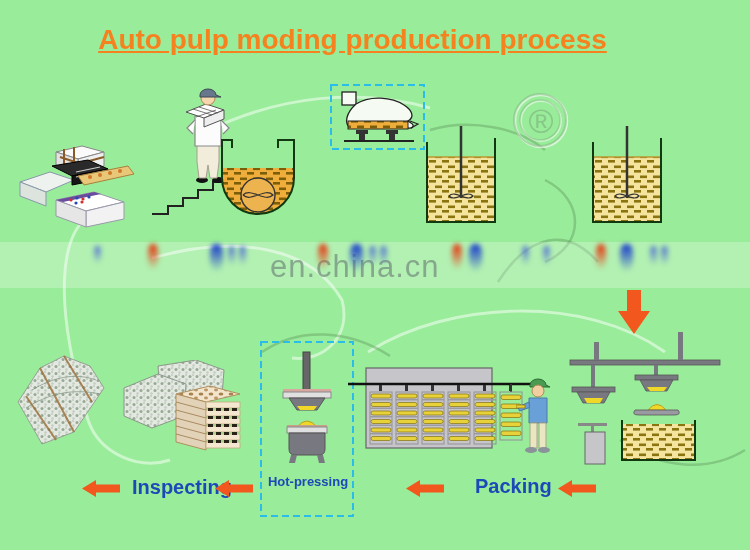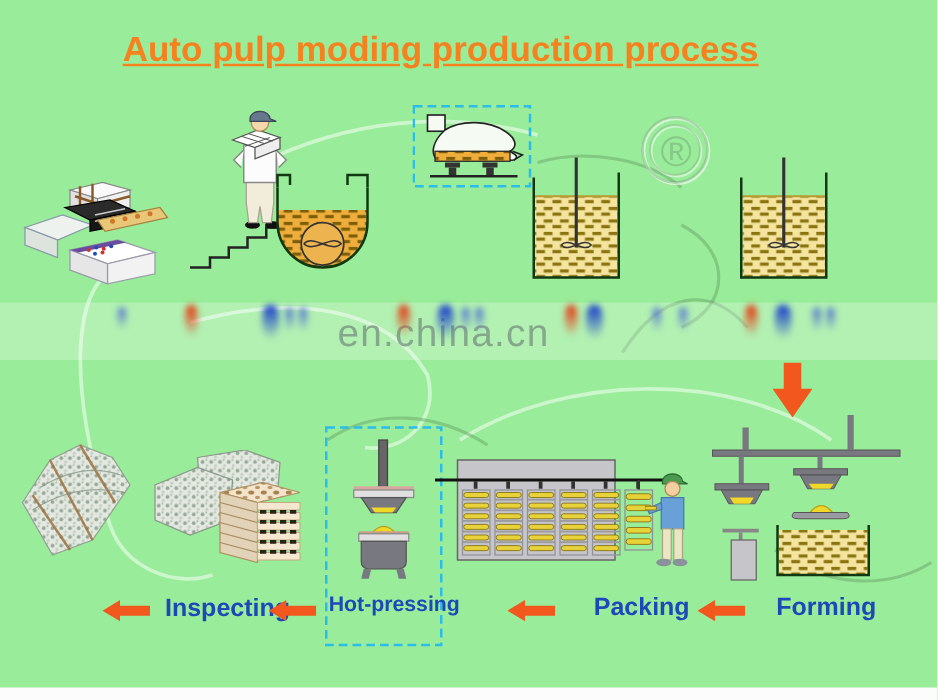--- a/index.html
+++ b/index.html
@@ -12,21 +12,21 @@
   .abs { position:absolute; }
   .title {
     position:absolute; top:24px; left:0; width:705px;
     text-align:center; font-size:28px; font-weight:bold;
     color:#f5821f; letter-spacing:0px;text-decoration:underline;
   }
   .stage-label {
     position:absolute; font-weight:bold; font-size:20px;
     color:#1d49b8; white-space:nowrap;
   }
-  .hp-label { font-size:17px; width:90px; text-align:center; }
+  .hp-label { font-size:13px; width:90px; text-align:center; }
   .band {
     position:absolute; left:0; top:242px; width:750px; height:46px;
     background:rgba(255,255,255,0.25);
   }
   .wm-text {
     position:absolute; left:270px; top:249px;
     font-size:31px; color:#7e9c86; opacity:0.85; letter-spacing:1px;
   }
   .blob { position:absolute; filter:blur(2.5px); border-radius:40% 40% 55% 55%; }
   .blob.red   { background:linear-gradient(to bottom,#e34018 10%, rgba(227,64,24,0)); }
@@ -393,17 +393,16 @@
     <polygon points="0,8.5 14,0 14,4.5 38,4.5 38,12.5 14,12.5 14,17" fill="#f2571d"></polygon>
   </svg>
   <div class="stage-label hp-label" style="left:263px;top:474px">Hot-pressing</div>
   <svg class="abs" style="left:406px;top:480px" width="38" height="17" viewBox="0 0 38 17">
     <polygon points="0,8.5 14,0 14,4.5 38,4.5 38,12.5 14,12.5 14,17" fill="#f2571d"></polygon>
   </svg>
   <div class="stage-label" style="left:475px;top:475px">Packing</div>
   <svg class="abs" style="left:558px;top:480px" width="38" height="17" viewBox="0 0 38 17">
     <polygon points="0,8.5 14,0 14,4.5 38,4.5 38,12.5 14,12.5 14,17" fill="#f2571d"></polygon>
   </svg>
-  <div class="stage-label" style="left:621px;top:475px">Forming</div>
 
   <div class="strip"></div>
 
 </div>
 
 </body></html>

